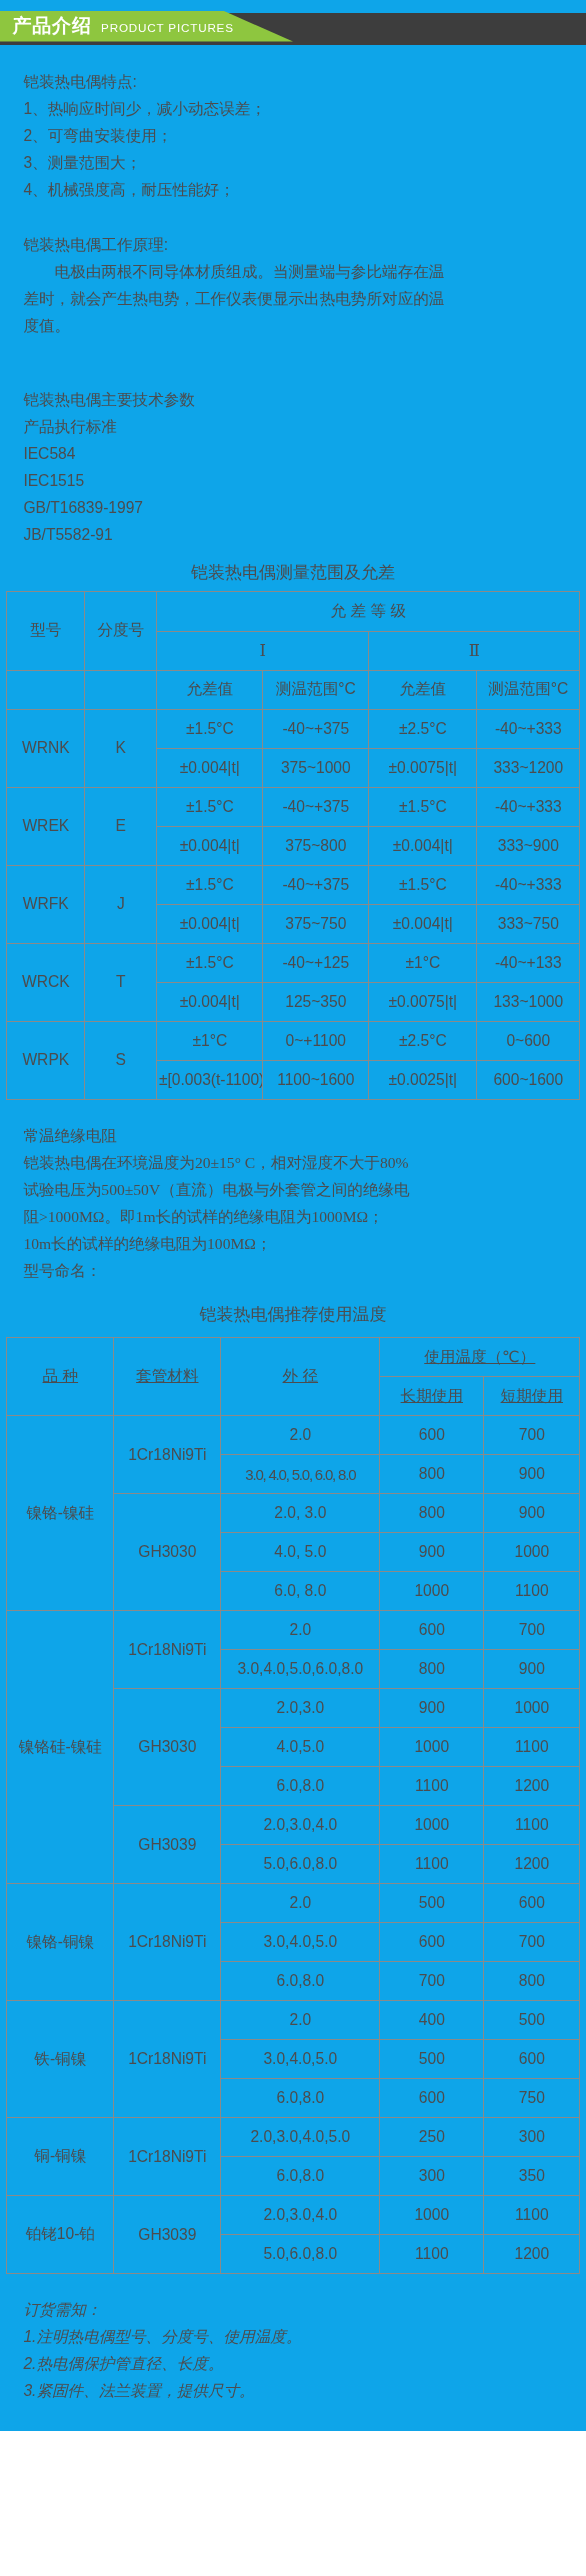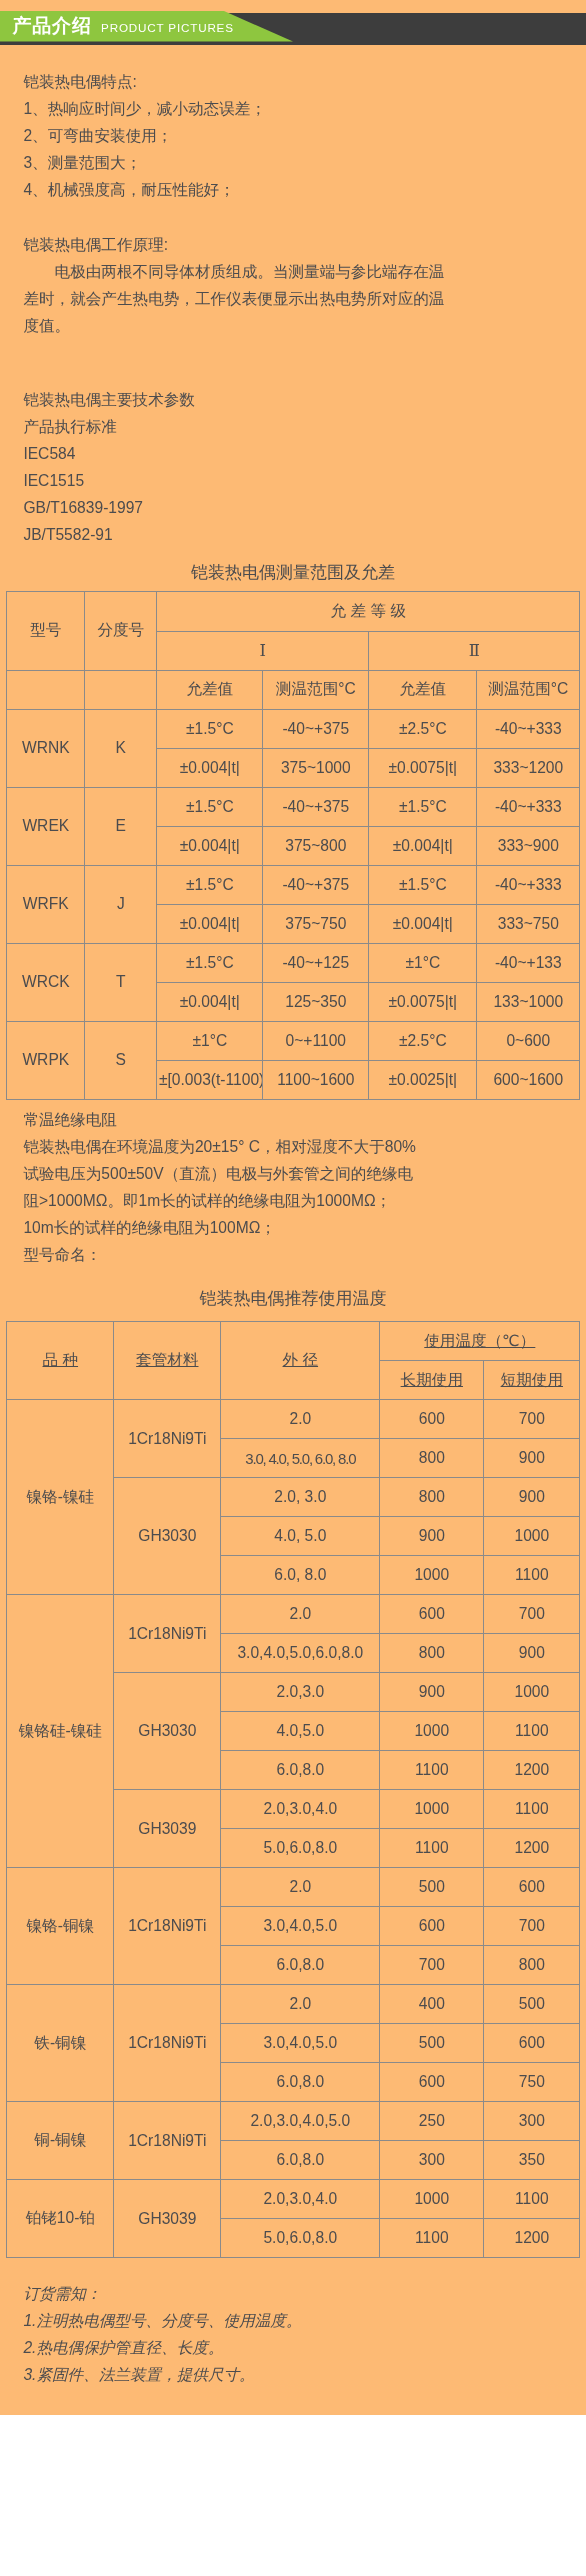--- a/index.html
+++ b/index.html
@@ -3,39 +3,39 @@
 <meta charset="utf-8">
 <style>
   :root{
     --green:#8ec63f;
     --dark:#3d3d3d;
     --text:#4c4c4e;
     --border:#8a8a8a;
   }
   html,body{margin:0;padding:0;background:#fff;}
   body{font-family:"Liberation Sans","DejaVu Sans",sans-serif;}
-  .page{width:586px;background:#fdba74;padding-bottom:26.6px;}
+  .page{width:586px;background:#0ea5e9;padding-bottom:26.6px;}
 
   
   .banner{position:relative;height:48px;}
   .banner-bar{position:absolute;left:0;top:13.3px;width:100%;height:32px;background:var(--dark);}
   .banner-green{position:absolute;left:0;top:11px;width:297px;height:30.5px;background:var(--green);
     clip-path:polygon(0 0,224px 0,293px 100%,0 100%);
     display:flex;align-items:center;padding-left:12.5px;box-sizing:border-box;}
   .banner-cn{color:#fff;font-size:19px;font-weight:bold;letter-spacing:0.8px;}
   .banner-en{color:#fff;font-size:11.7px;margin-left:9.4px;letter-spacing:0.8px;padding-top:2.3px;}
 
   
   .text-col{padding:0 23.4px;}
   .para{white-space:pre-line;font-size:15.6px;line-height:27px;color:var(--text);margin:0;}
   #intro{margin-top:20.3px;}
   #features{margin-top:20px;}
   #principle{margin-top:28px;}
   #standards{margin-top:47px;}
-  #insulation{margin-top:6px;}
+  #insulation{margin-top:22px;font-family:Liberation Serif, serif;}
   #order-notes{margin-top:22px;font-style:italic;}
 
   
   .tbl-title{font-size:17px;font-weight:normal;color:var(--text);text-align:center;line-height:27px;}
   #title1{margin:11px 0 4.7px;}
   #title2{margin:17px 0 9.4px;}
 
   
   .table-wrap{padding:0 6.3px;}
   table{border-collapse:collapse;width:574px;table-layout:fixed;color:var(--text);}

